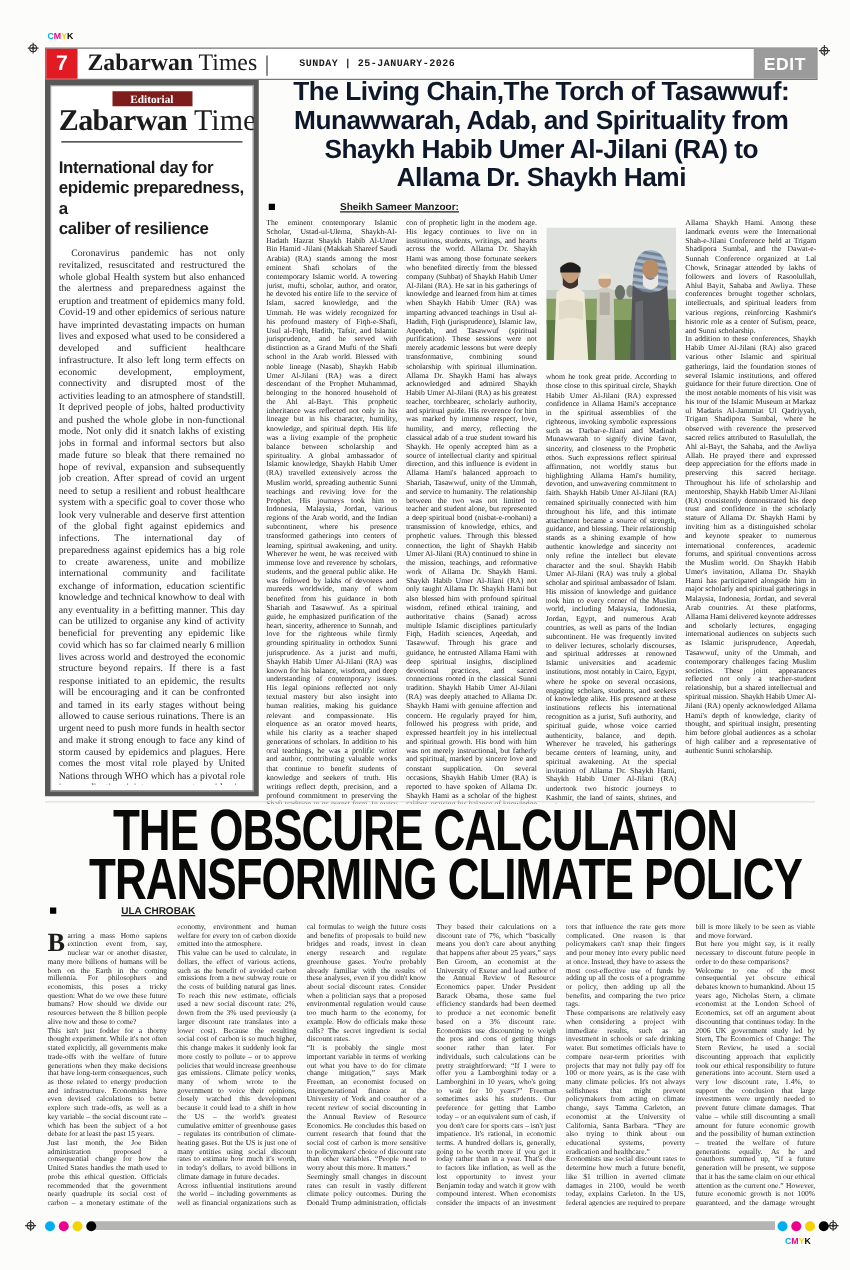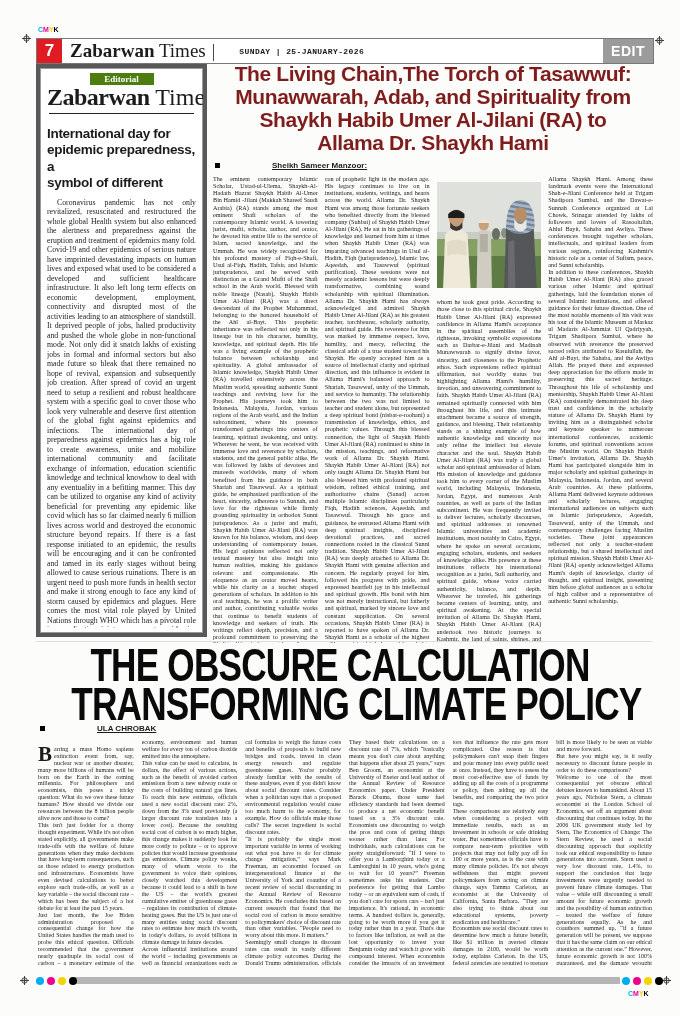--- a/index.html
+++ b/index.html
@@ -21,33 +21,33 @@
   .masthead{margin-left:8px;font-size:19px;white-space:nowrap;}
   .masthead .mb{font-weight:bold;}
   .masthead .mr{font-weight:normal;}
   .mast-divider{font-weight:300;font-size:18px;color:#333;margin-left:6px;}
   .dateline{margin-left:24px;font-family:Liberation Mono, monospace;font-weight:bold;font-size:8px;letter-spacing:.4px;white-space:nowrap;}
   .edit-btn{margin-left:auto;height:24px;min-width:50px;background:#9b9b9b;color:#fff;display:flex;align-items:center;justify-content:center;
             font-family:"Liberation Sans",sans-serif;font-weight:bold;font-size:14px;letter-spacing:.5px;}
   
   .editorial{position:absolute;left:36px;top:64px;width:171px;height:573px;border:4px solid #585858;
              box-shadow:inset 0 0 0 1px #9a9a9a;background:#fff;padding:5px 7px;box-sizing:border-box;overflow:hidden;}
-  .ed-kicker{width:64px;margin:0 auto;background:#4d7c0f;color:#fff;text-align:center;
+  .ed-kicker{width:64px;margin:0 auto;background:#7f1d1d;color:#fff;text-align:center;
              font-size:9px;font-weight:bold;padding:1px 0;}
   .ed-masthead{text-align:center;font-size:24px;line-height:1.05;margin-top:0;white-space:nowrap;}
   .ed-masthead .mb{font-weight:bold;letter-spacing:-.5px;}
   .ed-rule{border-top:1px solid #222;margin:3px 2px 6px;}
   .ed-title{font-family:"Liberation Sans",sans-serif;font-weight:800;font-size:13.5px;line-height:1.2;
             letter-spacing:-.3px;margin:12px 0 7px;}
   .ed-body{font-size:7.8px;line-height:1.22;text-align:justify;text-indent:10px;
            height:430px;overflow:hidden;white-space:pre-line;}
   
   .main-art{position:absolute;left:213px;top:62px;width:440px;}
   .ma-headline{font-family:"Liberation Sans",sans-serif;font-weight:800;font-size:21px;line-height:23px;
-               text-align:center;letter-spacing:-.4px;color:#7f1d1d;}
+               text-align:center;letter-spacing:-.4px;color:#0f172a;}
   .ma-headline div{white-space:nowrap;}
   .byline{display:flex;align-items:center;gap:4px;font-family:"Liberation Sans",sans-serif;
           font-weight:bold;font-size:8px;}
   .byline .sq{width:5px;height:5px;background:#000;flex:0 0 auto;}
   .byline .bl-text{text-decoration:underline;margin-left:48px;}
   .ma-byline{margin:7px 0 5px 2px;}
   .ma-cols{display:flex;gap:7px;height:468px;overflow:hidden;}
   .ma-col{flex:1;font-size:6.2px;line-height:7.15px;text-align:justify;overflow:hidden;white-space:pre-line;}
   
   .photo{width:100%;height:106px;margin-bottom:3px;display:block;}
@@ -113,21 +113,21 @@
     <div class="edit-btn">EDIT</div>
   </div>
 
   <div class="editorial">
     <div class="ed-kicker">Editorial</div>
     <div class="ed-masthead"><span class="mb">Zabarwan</span> <span class="mr">Times</span></div>
     <div class="ed-rule"></div>
     <div class="ed-title">
       <div>International day for</div>
       <div>epidemic preparedness, a</div>
-      <div>symbol of different</div>
+      <div>caliber of resilience</div>
     </div>
     <div class="ed-body">Coronavirus pandemic has not only revitalized, resuscitated and restructured the whole global Health system but also enhanced the alertness and preparedness against the eruption and treatment of epidemics many fold. Covid-19 and other epidemics of serious nature have imprinted devastating impacts on human lives and exposed what used to be considered a developed and sufficient healthcare infrastructure. It also left long term effects on economic development, employment, connectivity and disrupted most of the activities leading to an atmosphere of standstill. It deprived people of jobs, halted productivity and pushed the whole globe in non-functional mode. Not only did it snatch lakhs of existing jobs in formal and informal sectors but also made future so bleak that there remained no hope of revival, expansion and subsequently job creation. After spread of covid an urgent need to setup a resilient and robust healthcare system with a specific goal to cover those who look very vulnerable and deserve first attention of the global fight against epidemics and infections. The international day of preparedness against epidemics has a big role to create awareness, unite and mobilize international community and facilitate exchange of information, education scientific knowledge and technical knowhow to deal with any eventuality in a befitting manner. This day can be utilized to organise any kind of activity beneficial for preventing any epidemic like covid which has so far claimed nearly 6 million lives across world and destroyed the economic structure beyond repairs. If there is a fast response initiated to an epidemic, the results will be encouraging and it can be confronted and tamed in its early stages without being allowed to cause serious ruinations. There is an urgent need to push more funds in health sector and make it strong enough to face any kind of storm caused by epidemics and plagues. Here comes the most vital role played by United Nations through WHO which has a pivotal role in coordinating joint responses to epidemics and plagues on international and regional levels. This organisation has played a historic role so far. WHO has also successfully coordinated the fight against coronavirus and facilitated the development of several medicines and vaccinations for its treatment and prevention. If the world has to combat epidemics and plagues and save loss of precious lives it has to rise to the occasion and mobilise all its resources, expertise and medical advancements to be prepared every time and any time it faces the challenge. Prevention is always better than cure and the world community has to keep itself always in combat gear. International days are not mere observations but an opportunity to join hands and prepare for any eventuality caused by sudden eruption of dangerous epidemics.</div>
   </div>
 
   <div class="main-art">
     <div class="ma-headline">
       <div>The Living Chain,The Torch of Tasawwuf:</div>
       <div>Munawwarah, Adab, and Spirituality from</div>
       <div>Shaykh Habib Umer Al-Jilani (RA) to</div>
       <div>Allama Dr. Shaykh Hami</div>

